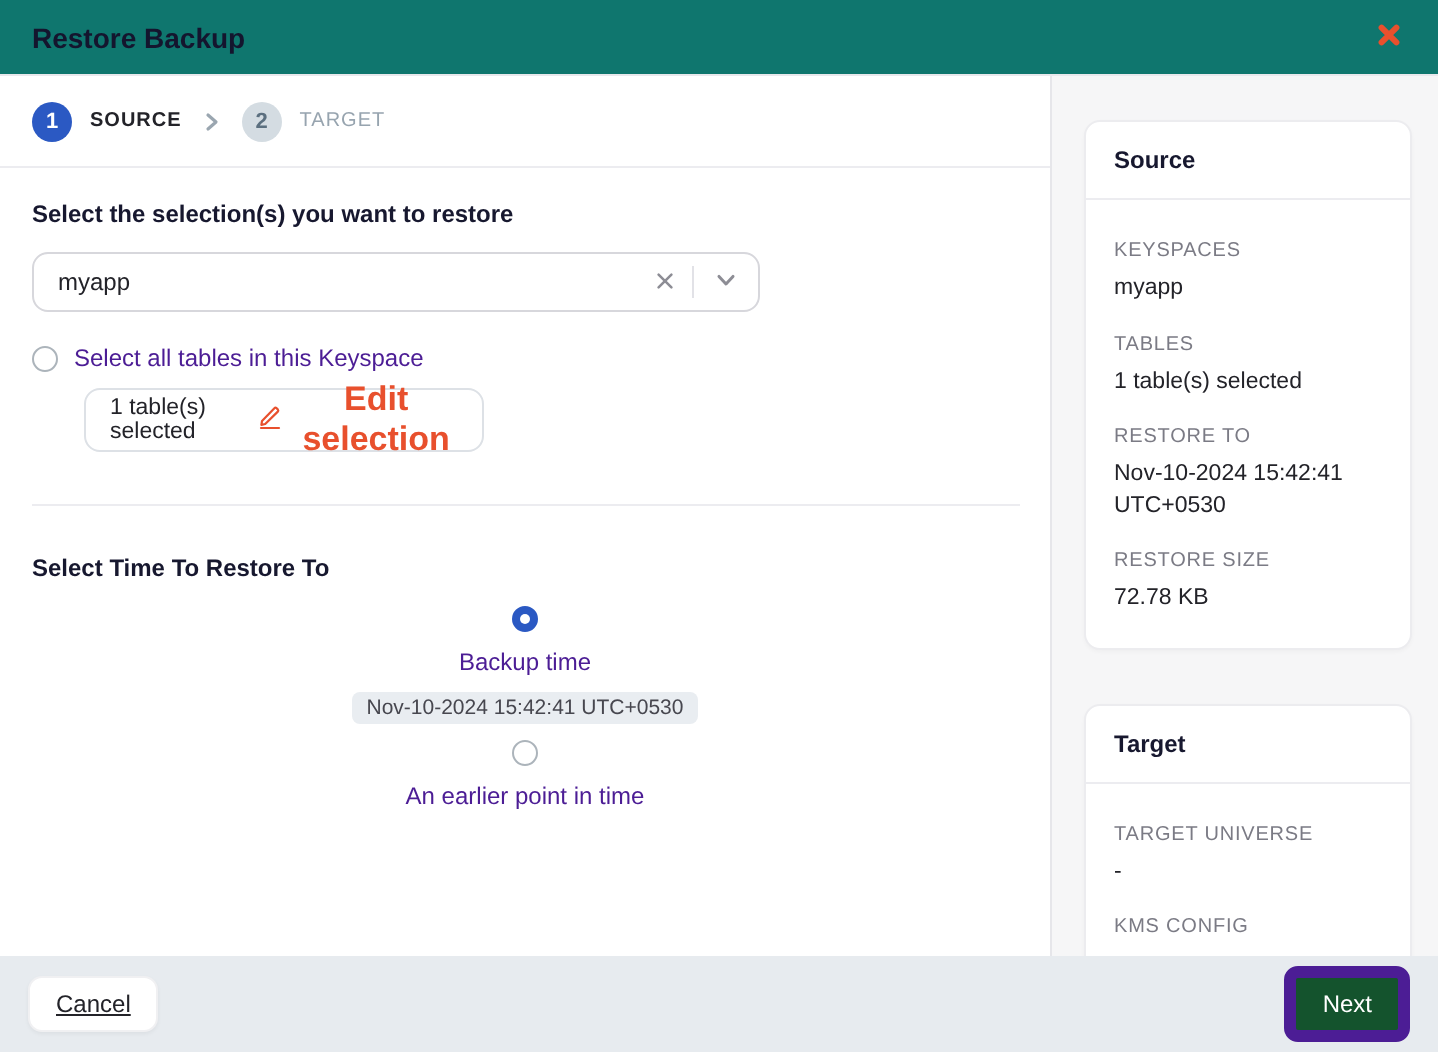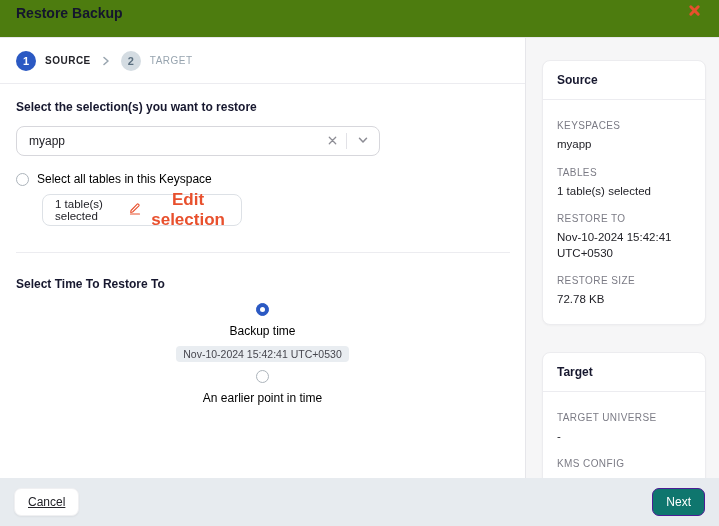--- a/index.html
+++ b/index.html
@@ -9,24 +9,24 @@
     background: #ffffff;
     color: #232329;
     font-size: 12px;
     overflow: hidden;
   }
   .modal { display: flex; flex-direction: column; width: 719px; height: 526px; }
 
   
   .modal-header {
     height: 38px; flex: 0 0 38px;
-    display: flex; align-items: flex-end; justify-content: space-between;
+    display: flex; align-items: center; justify-content: space-between;
     padding: 16px 16px;
     border-bottom: 1px solid #e8e8ec;
-    background: #4d7c0f;
+    background: #0f766e;
   }
   .modal-title { font-size: 14px; font-weight: bold; color: #14152e; }
   .close-btn {
     background: none; border: none; cursor: pointer;
     display: flex; align-items: center; justify-content: center;
     width: 18px; height: 18px; padding: 0;
   }
 
   
   .modal-body { flex: 1 1 auto; display: flex; min-height: 0; }
@@ -83,21 +83,21 @@
     width: 13px; height: 13px; border-radius: 50%;
     border: 1px solid #acb4bb; background: #fff;
     flex: 0 0 13px; cursor: pointer; position: relative;
   }
   .radio.checked { background: #2b59c3; border-color: #2b59c3; }
   .radio.checked::after {
     content: ""; position: absolute;
     width: 5px; height: 5px; border-radius: 50%;
     background: #fff; top: 3px; left: 3px;
   }
-  .radio-label { font-size: 12px; color: #000000; }
+  .radio-label { font-size: 12px; color: #4c1d95; }
 
   .selection-box {
     margin: 8px 0 0 26px;
     width: 200px; height: 32px;
     border: 1px solid #dde1e6; border-radius: 8px;
     display: flex; align-items: center; justify-content: space-between;
     padding: 0 12px;
   }
   .selection-count { font-size: 11.5px; color: #232329; }
   .edit-link {
@@ -143,21 +143,21 @@
     background: #e7ebef;
     display: flex; align-items: center; justify-content: space-between;
     padding: 0 14px;
   }
   .btn {
     font-family: "Liberation Sans", sans-serif;
     font-size: 12px; border-radius: 7px; cursor: pointer;
     padding: 6px 13px; line-height: 1.2;
   }
   .btn-cancel { background: #fff; color: #232329; border: 1px solid #f0f0f2; box-shadow: 0 1px 2px rgba(0,0,0,0.05); text-decoration: underline; }
-  .btn-next { background: #0f766e; color: #fff; border: 1px solid #4c1d95; }
+  .btn-next { background: #14532d; color: #fff; border: 6px solid #4c1d95; }
 </style>
 </head>
 <body>
 
 <div class="modal">
 
   <div class="modal-header">
     <span class="modal-title">Restore Backup</span>
     <button class="close-btn">
       <span>

